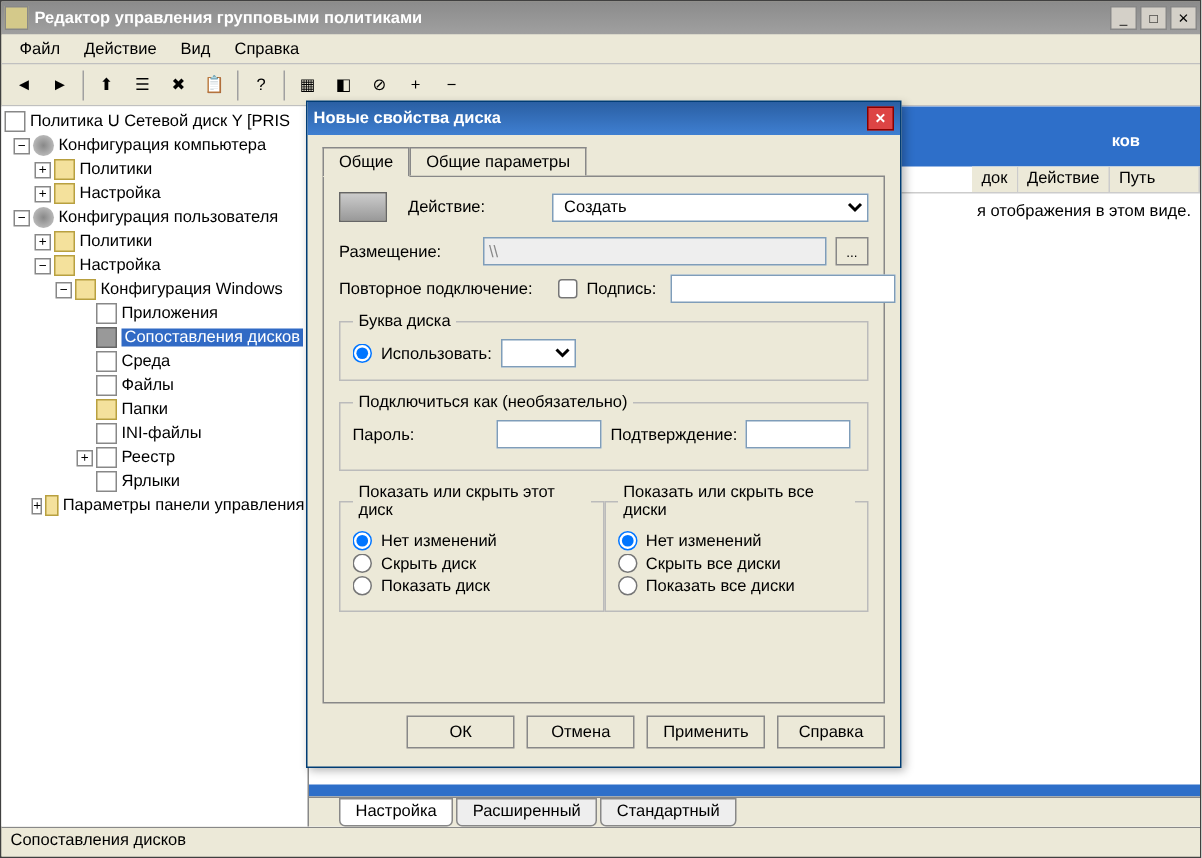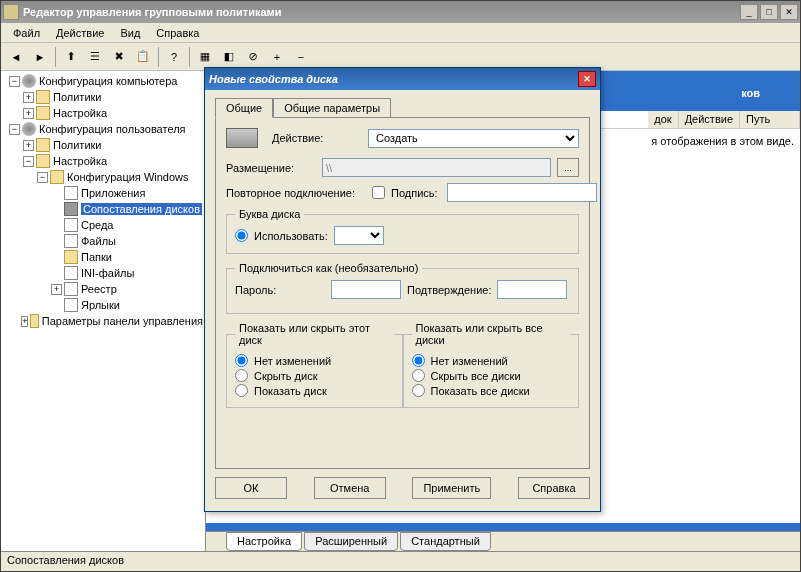--- a/index.html
+++ b/index.html
@@ -47,42 +47,42 @@
 .right-tabs { display: flex; padding-left: 20px; height: 20px; background: #ece9d8; border-top: 1px solid #888; }
 .right-tab { padding: 2px 10px; border: 1px solid #888; border-radius: 0 0 4px 4px; background: #fff; margin-right: 2px; cursor: pointer; font-size: 11px; }
 .right-tab:not(.active) { background: #eee; }
 
 
 .statusbar { height: 20px; background: #ece9d8; border-top: 1px solid #888; padding: 2px 6px; }
 
 
 .dialog { position: absolute; left: 204px; top: 67px; width: 397px; height: 445px; background: #ece9d8; border: 1px solid #003c74; box-shadow: 2px 2px 6px rgba(0,0,0,0.3); display: flex; flex-direction: column; }
 .dialog-titlebar { height: 22px; background: linear-gradient(#2a5fa3, #3f7fd1); display: flex; align-items: center; padding: 0 4px; color: #fff; font-weight: bold; }
-.dialog-title { flex: 1; font-style: italic; }
+.dialog-title { flex: 1; }
 .dialog-close { width: 18px; height: 16px; background: #d44; border: 1px solid #800; color: #fff; cursor: pointer; display: flex; align-items: center; justify-content: center; font-size: 9px; }
 .dialog-body { flex: 1; padding: 8px 10px; display: flex; flex-direction: column; }
 
 
 .tabs { display: flex; position: relative; }
 .tab { padding: 3px 10px; border: 1px solid #888; border-bottom: none; background: #ece9d8; cursor: pointer; position: relative; }
 .tab.active { background: #ece9d8; z-index: 2; border-bottom: 1px solid #ece9d8; margin-bottom: -1px; }
 .tab-panel { border: 1px solid #888; padding: 10px; background: #ece9d8; flex: 1; }
 
 .form-row { display: flex; align-items: center; margin-bottom: 6px; gap: 6px; }
 .form-row label { min-width: 90px; }
 select, input[type=text] { border: 1px solid #7f9db9; background: #fff; height: 19px; padding: 0 3px; font-size: 11px; }
 .combo { flex: 1; }
 .btn-browse { width: 22px; height: 19px; border: 1px solid #888; background: #ece9d8; cursor: pointer; font-size: 9px; }
 
 fieldset { border: 1px solid #bbb; padding: 6px 8px 8px; margin-bottom: 8px; }
 legend { padding: 0 4px; margin-top: 16px; }
 .radio-row { display: flex; align-items: center; gap: 4px; margin: 2px 0; }
 input[type=radio] { margin-right: 2px; }
 
-.dlg-buttons { display: flex; justify-content: space-between; gap: 8px; padding: 8px 0 4px; }
+.dlg-buttons { display: flex; justify-content: flex-end; gap: 8px; padding: 8px 0 4px; }
 .dlg-btn { min-width: 72px; height: 22px; border: 1px solid #888; background: #ece9d8; cursor: pointer; padding: 0 10px; }
 
 .drive-icon-big { width: 32px; height: 20px; background: linear-gradient(#ccc,#999); border: 1px solid #666; margin-right: 8px; }
 </style>
 </head>
 <body>
 
 <div class="main-window">
 
   <div class="titlebar">
@@ -117,20 +117,24 @@
     <div class="toolbar-btn">◧</div>
     <div class="toolbar-btn">⊘</div>
     <div class="toolbar-btn">+</div>
     <div class="toolbar-btn">−</div>
   </div>
 
   <div class="content">
 
     <div class="tree-panel">
       <div class="tree-item">
+        <span class="tree-icon page-icon"></span>
+        <span class="tree-label">Политика U Сетевой диск Y [PRIS</span>
+      </div>
+      <div class="tree-item">
         <span class="tree-indent" style="width:6px"></span>
         <span class="tree-expander">−</span>
         <span class="tree-icon gear-icon"></span>
         <span class="tree-label">Конфигурация компьютера</span>
       </div>
       <div class="tree-item">
         <span class="tree-indent" style="width:20px"></span>
         <span class="tree-expander">+</span>
         <span class="tree-icon folder-icon"></span>
         <span class="tree-label">Политики</span>

